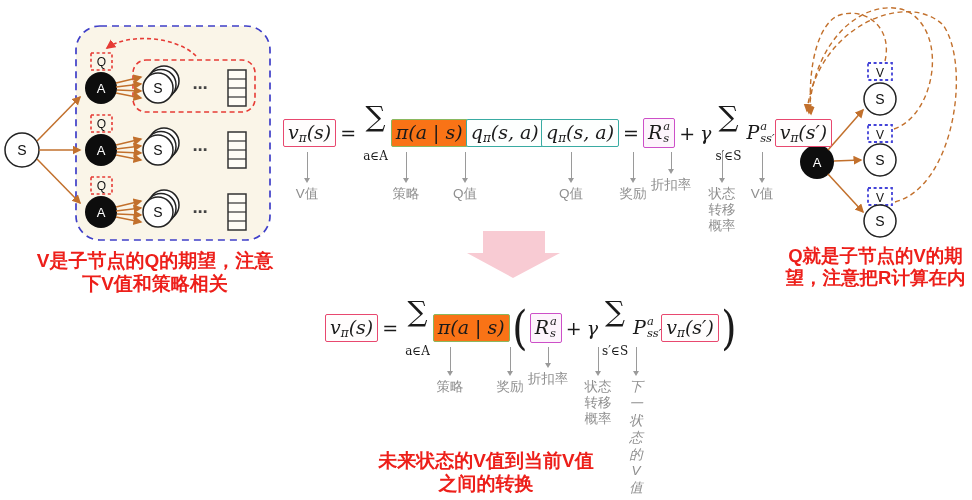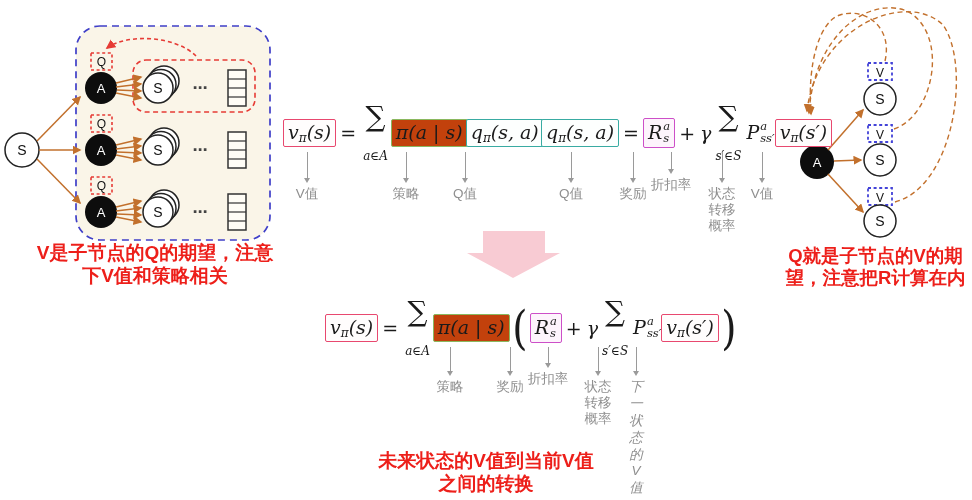--- a/index.html
+++ b/index.html
@@ -25,33 +25,33 @@
   .barline { stroke:#333; stroke-width:1.2; }
   .oline   { stroke:#c2702c; stroke-width:1.5; fill:none; }
   .odash   { stroke:#c2702c; stroke-width:1.4; fill:none; stroke-dasharray:5 3.5; }
   .rdash   { stroke:#e63b35; stroke-width:1.6; fill:none; stroke-dasharray:4 3; }
 
   
   .formula { position:absolute; display:flex; align-items:center;
              font-family:"DejaVu Serif",serif; color:#1a1a1a; white-space:nowrap; }
   .mbox { display:inline-flex; align-items:center; padding:2px 4px; border:1.6px solid; border-radius:2px; }
   .mbox.red     { border-color:#e8486f; background:#fffdfd; }
-  .mbox.green   { border-color:#8ab85f; background:#c2410c; }
+  .mbox.green   { border-color:#8ab85f; background:#f97316; }
   .mbox.teal    { border-color:#39aba2; background:#fdfffe; }
   .mbox.magenta { border-color:#cd4fc8; background:#fdf4fc; }
   .mbox.tight   { margin-left:-2px; }
   .mi    { font-style:italic; font-size:19px; line-height:1.15; }
   .msub  { font-style:italic; font-size:12px; position:relative; top:5px; line-height:1; }
   .supsub{ display:inline-flex; flex-direction:column; align-items:flex-start;
            font-size:11.5px; font-style:italic; line-height:1.02; margin-left:1px; }
   .op    { font-size:19px; margin:0 4px; }
   .gamma { font-style:italic; font-size:19px; margin:0 1px; }
   .msum  { display:inline-flex; flex-direction:column; align-items:center; margin:0 3px; }
   .sigma { font-size:28px; line-height:0.95; }
-  .sumsub{ font-size:12px; font-style:italic; line-height:1; margin-top:19px; }
+  .sumsub{ font-size:12px; line-height:1; margin-top:19px; }
   .mterm { display:inline-flex; align-items:center; margin:0 2px; }
   .bigparen { font-size:46px; line-height:0.8; margin:0 1px; transform:scaleX(0.85); }
 
   
   .darr { position:absolute; width:0; border-left:1.3px solid #9a9a9a; }
   .darr::after { content:""; position:absolute; left:-4.2px; bottom:-5px;
                  border:3.5px solid transparent; border-top:5.5px solid #9a9a9a; }
   .flabel { position:absolute; transform:translateX(-50%); color:#8f8f8f;
             font-size:13.5px; text-align:center; line-height:1.2; white-space:pre-line; }
   .flabel.pair   { word-break:break-all; width:30px; white-space:normal; }
@@ -331,18 +331,18 @@
 <div class="flabel" style="left:450px;top:379px">策略</div>
 <div class="darr" style="left:510px;top:347px;height:27px"></div>
 <div class="flabel" style="left:510px;top:379px">奖励</div>
 <div class="darr" style="left:548px;top:347px;height:19px"></div>
 <div class="flabel" style="left:548px;top:371px">折扣率</div>
 <div class="darr" style="left:598px;top:347px;height:27px"></div>
 <div class="flabel pair" style="left:598px;top:379px">状态转移概率</div>
 <div class="darr" style="left:636px;top:347px;height:27px"></div>
 <div class="flabel vstack" style="left:636px;top:379px">下一状态的V值</div>
 
-<div class="red-note" style="left:5px;top:242px;width:300px">V是子节点的Q的期望，注意
+<div class="red-note" style="left:5px;top:250px;width:300px">V是子节点的Q的期望，注意
 下V值和策略相关</div>
 <div class="red-note small" style="left:779px;top:245px;width:193px">Q就是子节点的V的期
 望，注意把R计算在内</div>
 <div class="red-note" style="left:336px;top:450px;width:300px">未来状态的V值到当前V值
 之间的转换</div>
 
 </body></html>

